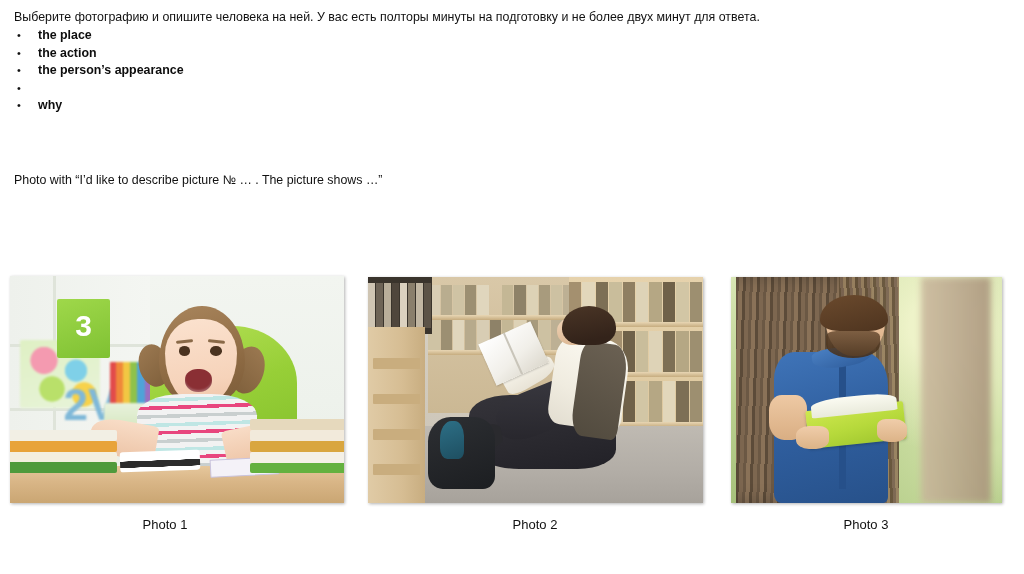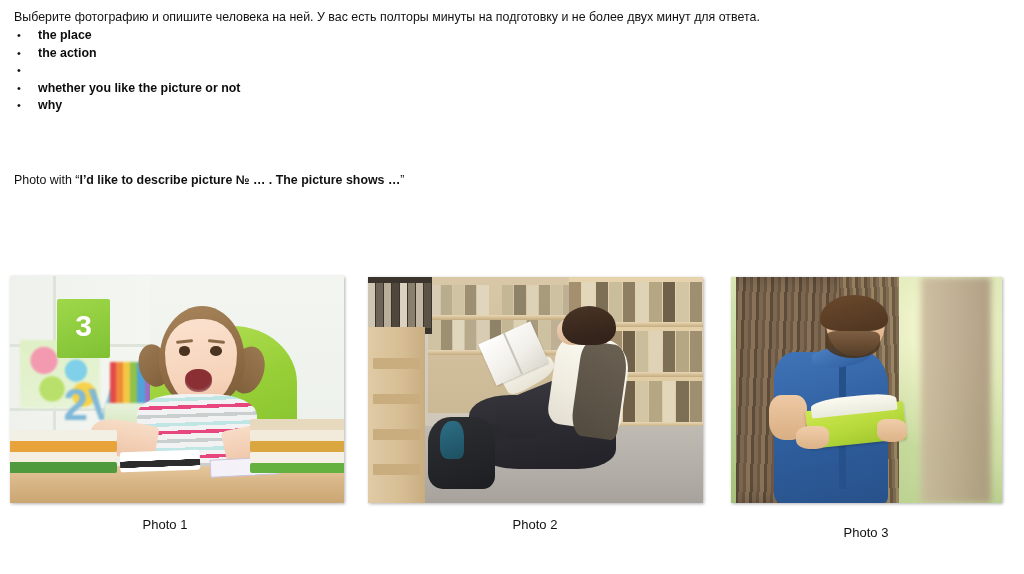--- a/index.html
+++ b/index.html
@@ -62,21 +62,21 @@
   .start-line {
     position: absolute;
     left: 14px;
     top: 172px;
     font-size: 12.4px;
     line-height: 17px;
     white-space: nowrap;
     color: #111111;
   }
   .start-line .quoted {
-    font-weight: bold;
+    font-weight: normal;
   }
 
   
   .photo-frame {
     position: absolute;
     overflow: hidden;
     background: #4c1d95;
     box-shadow: 1px 1px 3px rgba(0,0,0,0.30);
     border: 0;
   }
@@ -453,24 +453,24 @@
     <li class="plan-item">
       <span class="bullet">•</span>
       <span class="plan-label">the place</span>
     </li>
     <li class="plan-item">
       <span class="bullet">•</span>
       <span class="plan-label">the action</span>
     </li>
     <li class="plan-item">
       <span class="bullet">•</span>
+      <span class="plan-label">the person’s appearance</span>
     </li>
     <li class="plan-item">
       <span class="bullet">•</span>
-      <span class="plan-label">whether you like the picture or not</span>
     </li>
     <li class="plan-item">
       <span class="bullet">•</span>
       <span class="plan-label">why</span>
     </li>
   </ul>
 </div>
 
 <div class="start-line">
   <span>Photo with “</span><span class="quoted">I’d like to describe picture № … . The picture shows …</span><span>”</span>
@@ -660,13 +660,13 @@
     <div class="p3-collar"></div>
     <div class="p3-arm"></div>
     <div class="p3-head"></div>
     <div class="p3-beard"></div>
     <div class="p3-hair"></div>
     <div class="p3-book"></div>
     <div class="p3-hand-l"></div>
     <div class="p3-hand-r"></div>
   </div>
 </div>
-<div class="caption" style="left:816px;top:517px;width:100px;margin-top:8px;">Photo 3</div>
+<div class="caption" style="left:816px;top:517px;width:100px;">Photo 3</div>
 
 </body></html>

